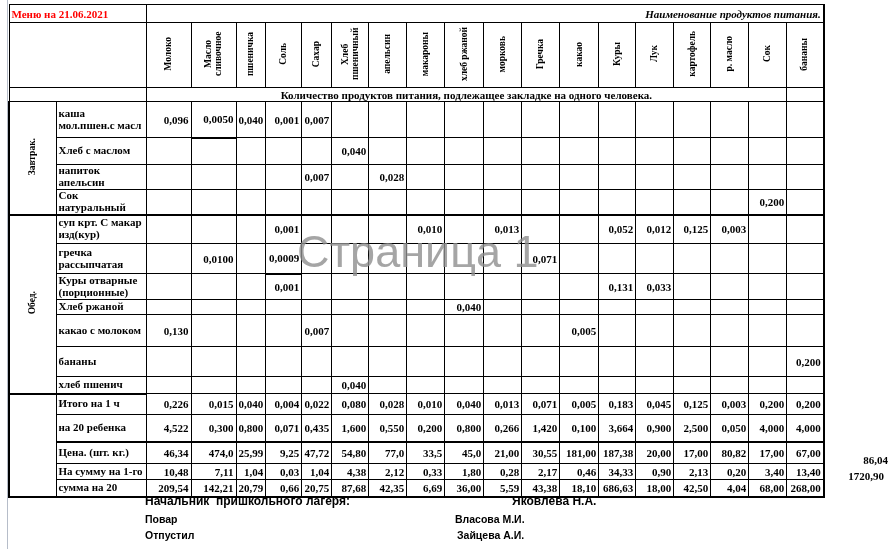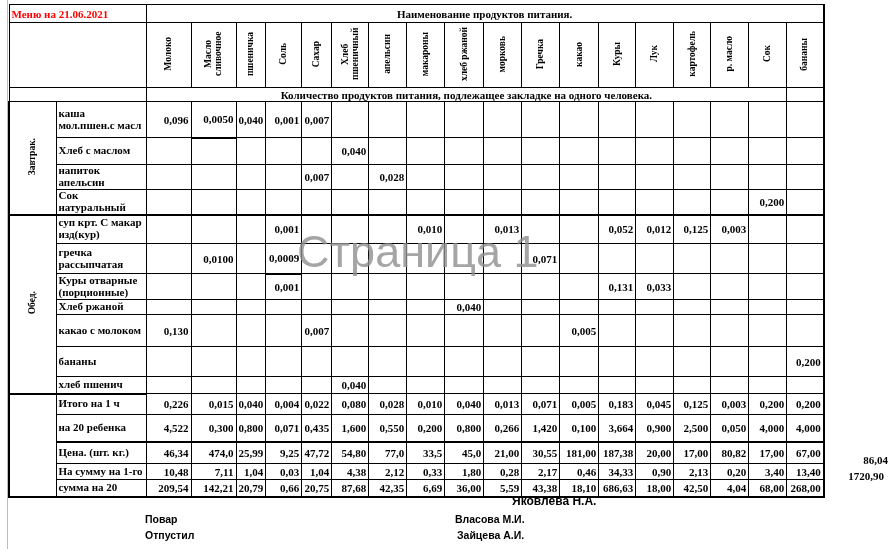--- a/index.html
+++ b/index.html
@@ -6,21 +6,21 @@
   .page{position:relative;width:889px;height:549px;background:#fff;overflow:hidden;
         font-family:"Liberation Serif",serif;color:#000;}
   .margin-line{position:absolute;left:7px;top:0;width:1px;height:549px;background:#b6bdc9;}
 
   table.menu{position:absolute;left:8px;top:4px;border-collapse:collapse;table-layout:fixed;}
   table.menu td{border:1px solid #000;font-weight:bold;font-size:11px;padding:0 2px;
                 overflow:hidden;vertical-align:middle;}
   td.noborder{border:none;background:transparent;}
   td.title-cell{border-top:none;border-left:none;color:#ff0000;font-size:12px;
                 text-align:left;vertical-align:top;padding-left:1px;white-space:nowrap;}
-  td.prod-header{text-align:center;font-size:11.5px;border-top:2px solid #000;}
+  td.prod-header{text-align:right;font-size:11.5px;border-top:2px solid #000;font-style:italic;}
   td.qty-header{text-align:center;font-size:11px;}
   td.vhead{height:64px;text-align:center;vertical-align:middle;border-bottom:2px solid #000;}
   span.vtext{display:inline-block;writing-mode:vertical-rl;transform:rotate(180deg);
              font-size:9.5px;line-height:9.5px;max-height:60px;font-weight:bold;}
   td.secol{text-align:center;vertical-align:middle;}
   td.rlabel{text-align:left;vertical-align:top;font-size:11px;line-height:1.08;padding-top:1px;}
   td.val{text-align:right;padding-right:3px;}
   td.vsmall{font-size:8px;}
   td.vtop{vertical-align:top;}
   .bb2{border-bottom:2px solid #000 !important;}
@@ -443,18 +443,19 @@
           <td class="val bb2 br2">268,00</td>
         </tr>
       </tbody>
   </table>
 
   <div class="watermark">Страница 1</div>
 
   <div class="extra" id="extra-1">86,04</div>
   <div class="extra" id="extra-2">1720,90</div>
 
+  <span class="sig" id="sig-label-1">Начальник  пришкольного лагеря:</span>
   <span class="sig" id="sig-name-1">Яковлева Н.А.</span>
   <span class="sig" id="sig-label-2">Повар</span>
   <span class="sig" id="sig-name-2">Власова М.И.</span>
   <span class="sig" id="sig-label-3">Отпустил</span>
   <span class="sig" id="sig-name-3">Зайцева А.И.</span>
 </div>
 
 </body></html>

